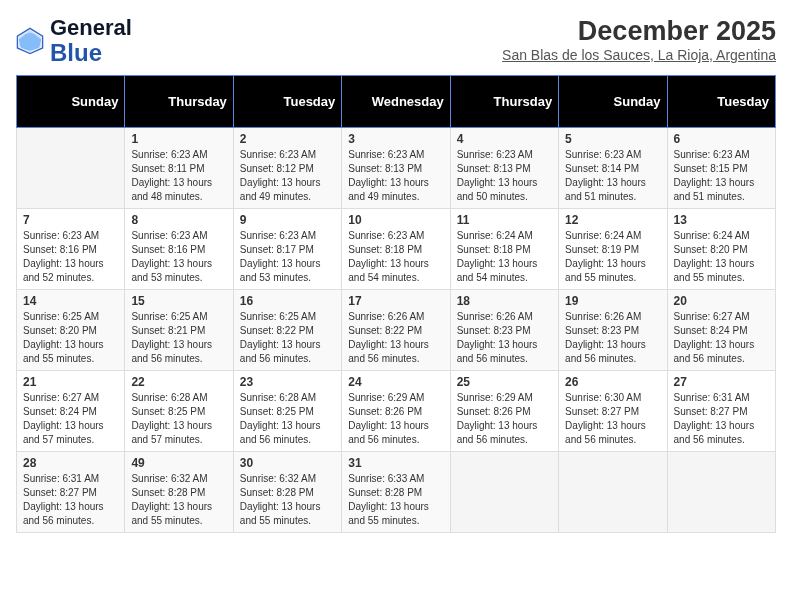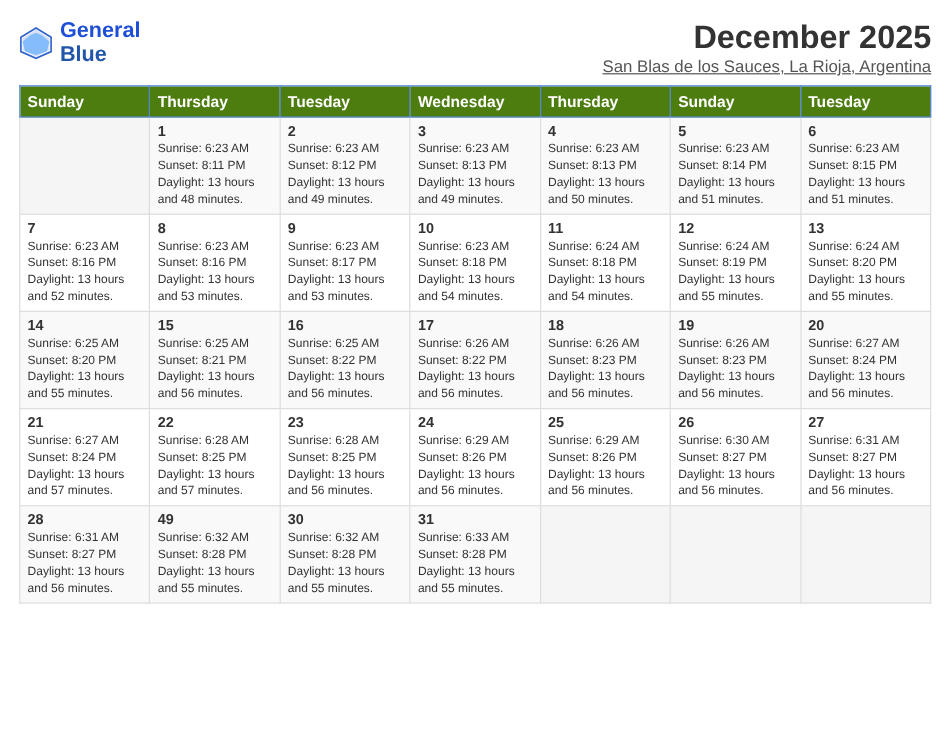--- a/index.html
+++ b/index.html
@@ -20,26 +20,26 @@
       display: flex;
       align-items: center;
       gap: 6px;
     }
     .logo-text {
       display: flex;
       flex-direction: column;
       line-height: 1.1;
     }
     .logo-general {
-      font-size: 18px;
-      font-weight: bold;
-      color: #1d4ed8;
+      font-size: 22px;
+      font-weight: bold;
+      color: #0f172a;
     }
     .logo-blue {
-      font-size: 18px;
+      font-size: 24px;
       font-weight: bold;
       color: #2255aa;
     }
     .logo-icon {
       width: 28px;
       height: 28px;
     }
     .title-section {
       text-align: right;
     }
@@ -52,24 +52,24 @@
       font-size: 14px;
       color: #555;
       text-decoration: underline;
     }
     table {
       width: 100%;
       border-collapse: collapse;
       table-layout: fixed;
     }
     thead tr th {
-      background-color: #4d7c0f;
+      background-color: #000000;
       color: white;
-      text-align: left;
-      padding: 5px 6px;
+      text-align: right;
+      padding: 18px 6px;
       font-size: 13px;
       font-weight: bold;
       border: 1px solid #5588dd;
     }
     tbody tr td {
       vertical-align: top;
       padding: 4px 6px;
       border: 1px solid #ddd;
       font-size: 10.5px;
       color: #333;

